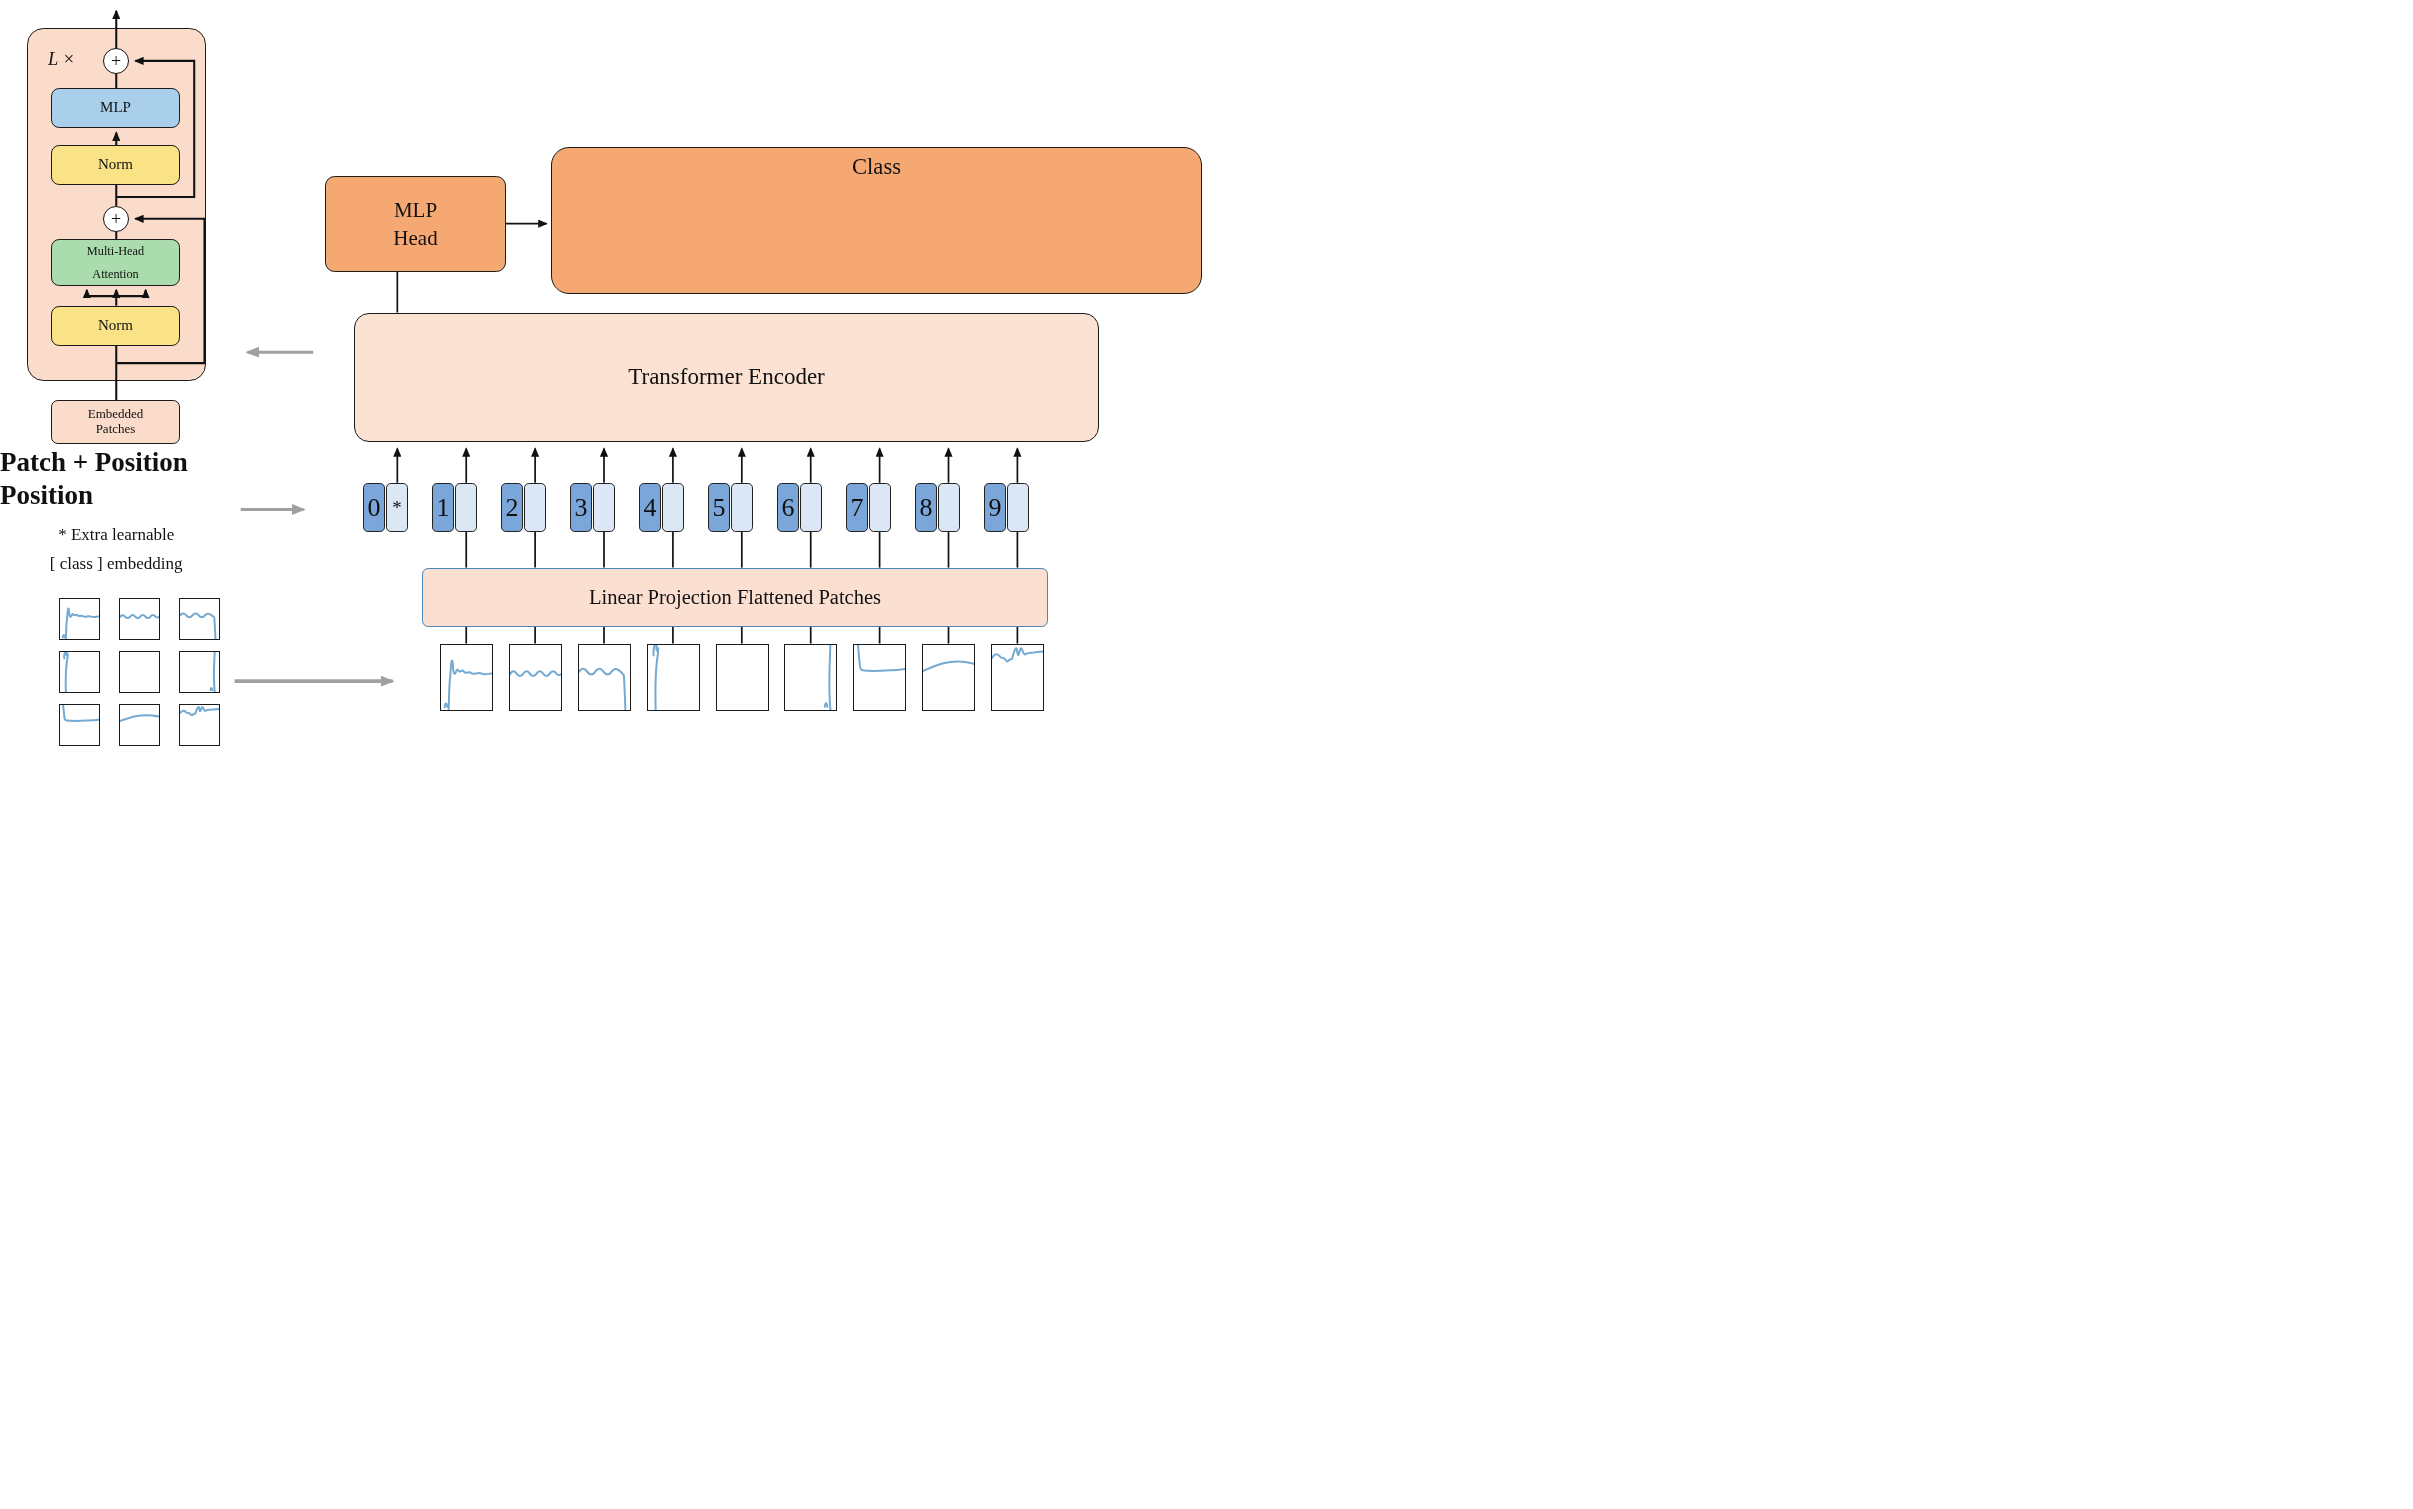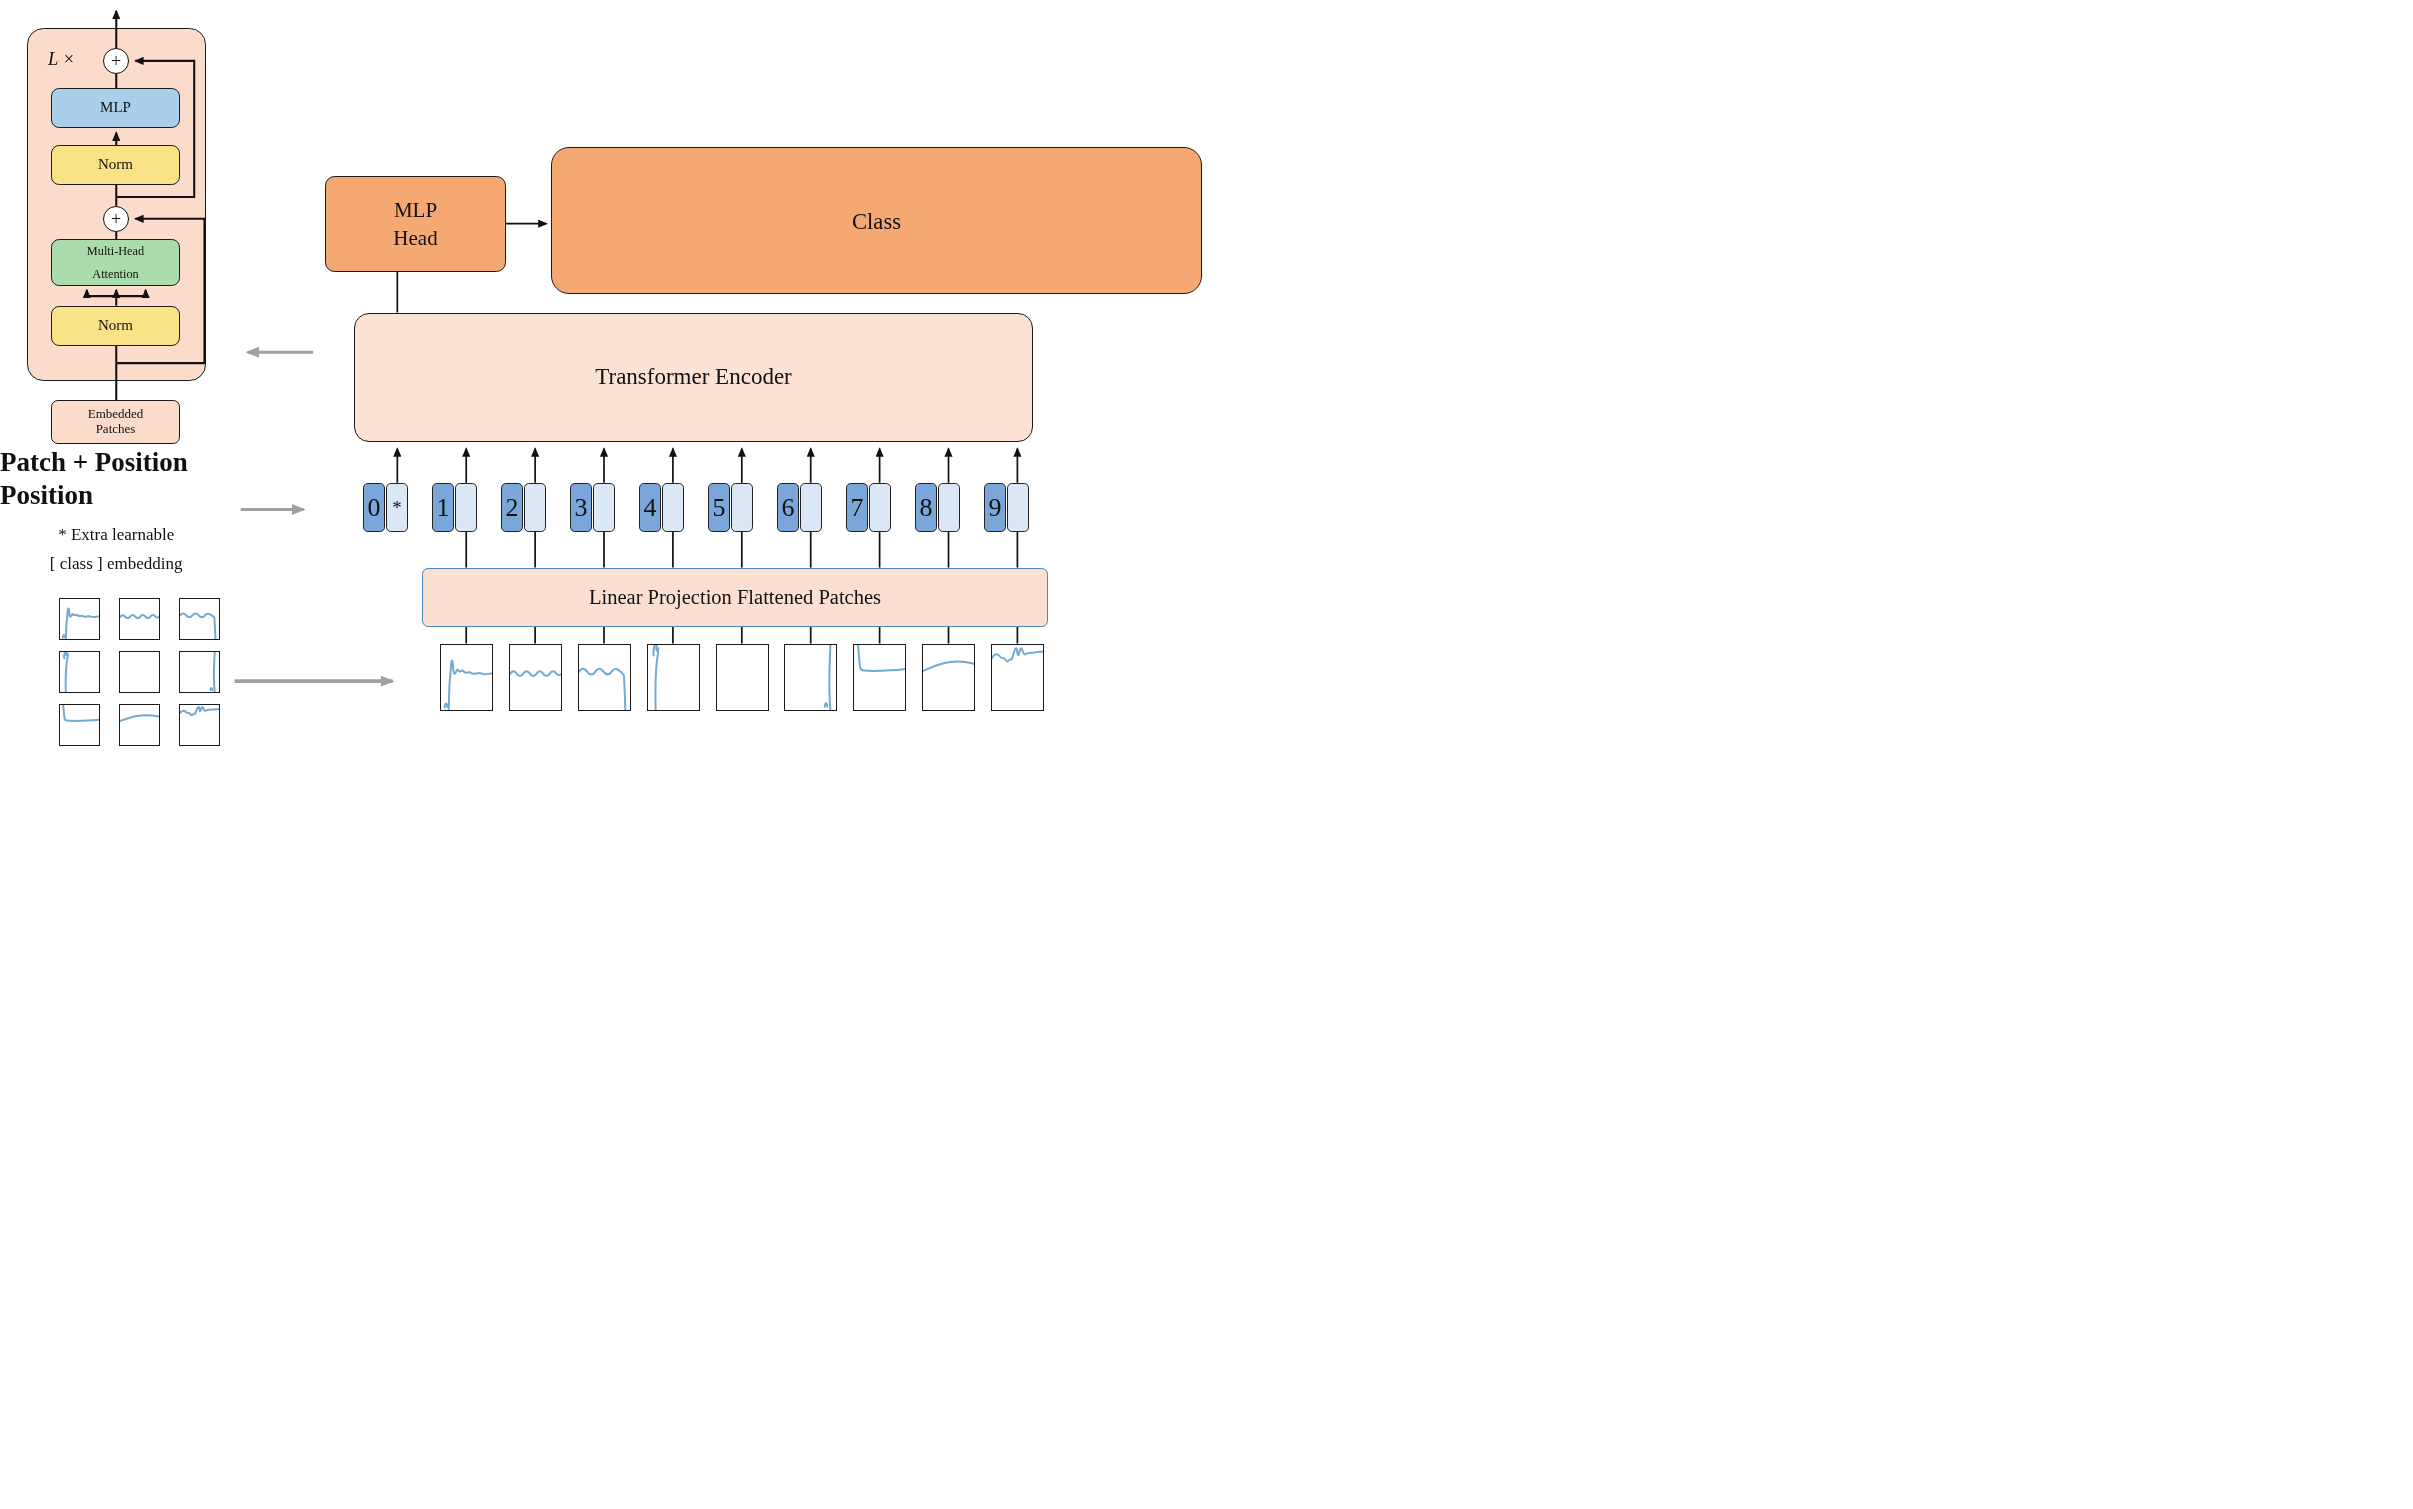--- a/index.html
+++ b/index.html
@@ -22,24 +22,24 @@
   .box-mlp{left:51px;top:88px;width:129px;height:40px;border-radius:8.2px;background:var(--mlp-fill);font-size:15px;}
   .box-norm1{left:51px;top:145px;width:129px;height:40px;border-radius:8.2px;background:var(--norm-fill);font-size:15px;}
   .box-mha{left:51px;top:239px;width:129px;height:47px;border-radius:8.2px;background:var(--attention-fill);font-size:12.3px;gap:8px;}
   .box-norm2{left:51px;top:306px;width:129px;height:40px;border-radius:8.2px;background:var(--norm-fill);font-size:15px;}
   .box-embedded{left:51px;top:400px;width:129px;height:44px;border-radius:6.8px;background:var(--block-fill);font-size:13px;}
   
   .heading{left:0px;top:446px;width:231px;font-size:27px;font-weight:bold;line-height:1.22;text-align:left;}
   .note{left:13.7px;top:520px;width:205px;font-size:17px;line-height:1.72;text-align:center;}
   
   .box-mlp-head{left:325px;top:176px;width:181px;height:96px;border-radius:9.6px;background:var(--head-fill);font-size:21px;line-height:1.35;}
-  .box-class{left:551px;top:147px;width:651px;height:147px;border-radius:18px;background:var(--head-fill);justify-content:center;padding-top:5.5px;}
+  .box-class{left:551px;top:147px;width:651px;height:147px;border-radius:18px;background:var(--head-fill);justify-content:space-between;padding-top:5.5px;}
   .class-title{font-size:22.6px;margin-bottom:2.7px;}
   .class-body{font-size:16.4px;line-height:1.47;}
-  .box-encoder{left:354px;top:313px;width:679px;height:129px;border-radius:15px;background:var(--encoder-fill);font-size:23px;}
+  .box-encoder{left:354px;top:313px;width:745px;height:129px;border-radius:15px;background:var(--encoder-fill);font-size:23px;}
   .box-projection{left:422px;top:568px;width:626px;height:59px;border-radius:6.2px;background:var(--projection-fill);
     border:1.7px solid var(--projection-border);font-size:20.5px;text-align:right;}
   
   .token-pair{position:absolute;top:483px;height:49px;}
   .token-cell{position:absolute;top:0;width:22px;height:49px;border:1.4px solid #222;border-radius:4.8px;
     display:flex;align-items:center;justify-content:center;box-sizing:border-box;}
   .token-pos{left:0;background:var(--token-dark);font-size:26px;}
   .token-emb{left:23px;background:var(--token-light);font-size:19px;}
   
   .patch{position:absolute;border:1.7px solid #1a1a1a;background:#ffffff;box-sizing:border-box;}

